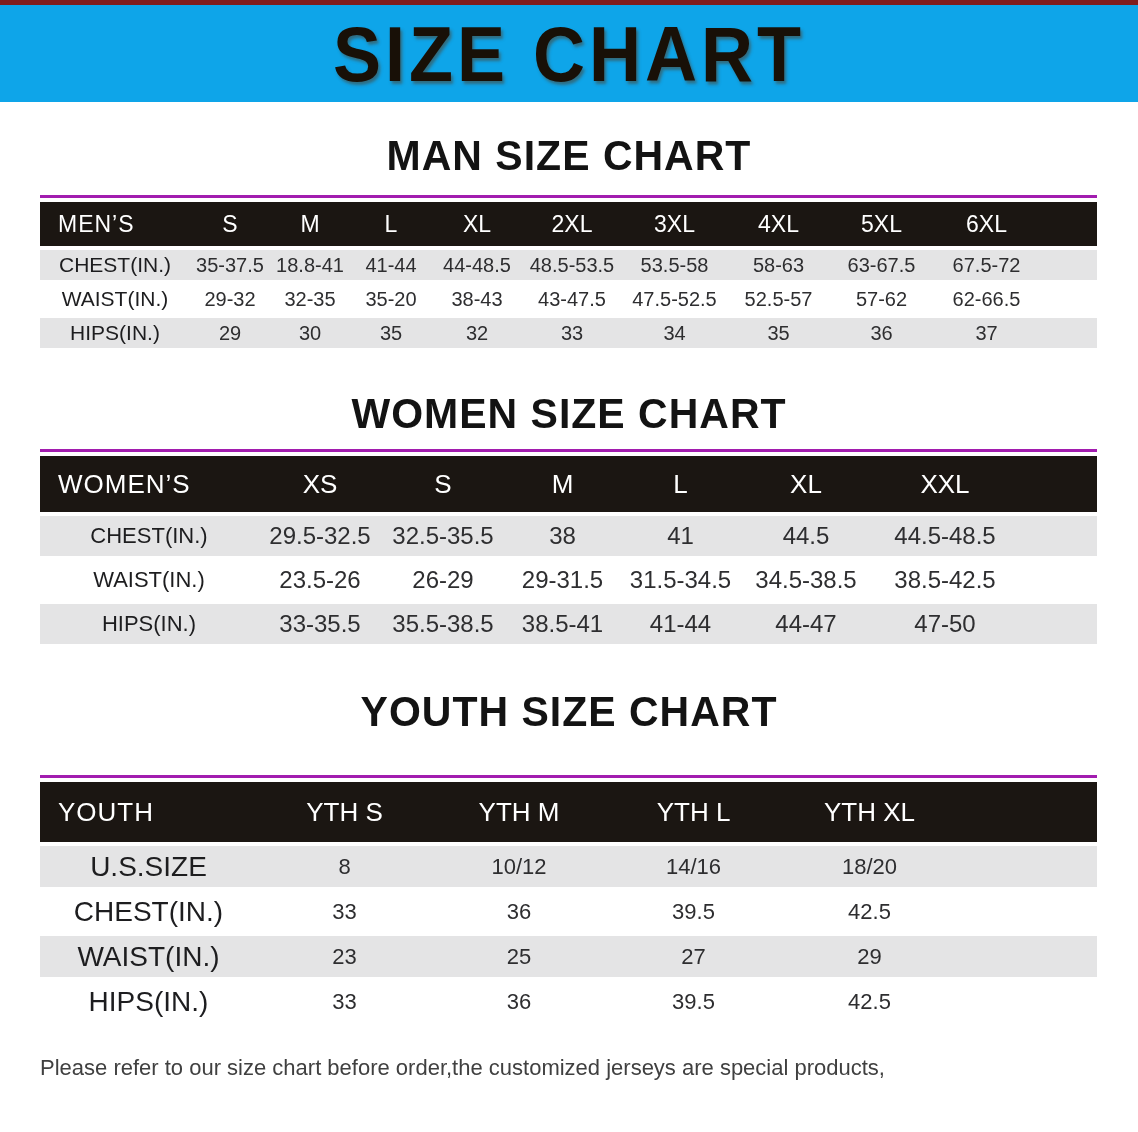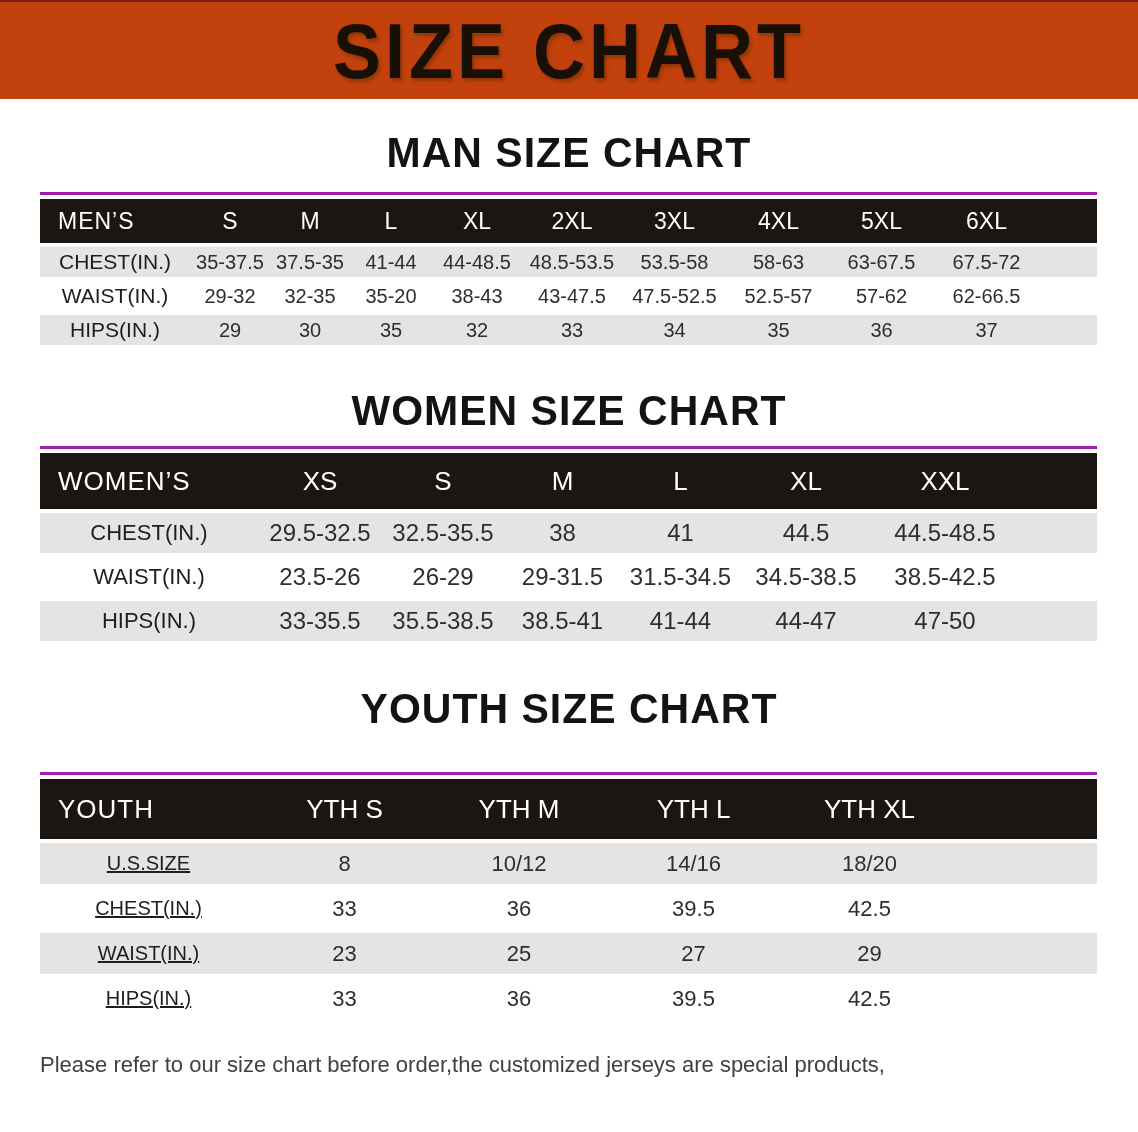--- a/index.html
+++ b/index.html
@@ -1,18 +1,18 @@
 <!DOCTYPE html>
 <html><head>
 <meta charset="utf-8">
 <style>
   html,body{margin:0;padding:0;background:#fff;font-family:"Liberation Sans",sans-serif;}
   .page{width:1138px;height:1132px;background:#fff;overflow:hidden;position:relative;}
 
-  .banner{height:97px;border-top:2px solid #7f1d1d;background:#c2410c;
+  .banner{height:97px;border-top:5px solid #7f1d1d;background:#0ea5e9;
           display:flex;align-items:center;justify-content:center;}
   .banner-title{font-size:72px;font-weight:900;letter-spacing:4px;color:#181007;
                 transform:scaleY(1.08);text-shadow:2px 3px 3px rgba(90,40,0,.45);}
 
   .section-heading{text-align:center;font-size:41px;font-weight:800;color:#131313;
                    letter-spacing:1px;margin:0;transform:scaleY(1.05);}
   #men-heading{margin-top:30px;}
   #women-heading{margin-top:38px;}
   #youth-heading{margin-top:40px;}
 
@@ -35,21 +35,21 @@
   .men td.rowlabel{font-size:21px;}
 
   .women tr.head th{height:56px;font-size:26px;}
   .women th.corner{font-size:31px;}
   .women td{height:40px;font-size:24px;}
   .women td.rowlabel{font-size:22px;}
 
   .youth tr.head th{height:60px;font-size:26px;}
   .youth th.corner{font-size:30px;}
   .youth td{height:41px;font-size:22px;}
-  .youth td.rowlabel{font-size:20px;text-decoration:underline;}
+  .youth td.rowlabel{font-size:28px;}
 
   .footer{margin:18px 0 0 40px;color:#404040;font-size:22px;line-height:47px;}
 </style>
 </head>
 <body>
 
 <div class="page">
 
   <div class="banner">
     <div class="banner-title">SIZE CHART</div>
@@ -81,21 +81,21 @@
         <th>2XL</th>
         <th>3XL</th>
         <th>4XL</th>
         <th>5XL</th>
         <th>6XL</th>
         <th></th>
       </tr>
       <tr class="shade">
         <td class="rowlabel">CHEST(IN.)</td>
         <td>35-37.5</td>
-        <td>37.5-35</td>
+        <td>18.8-41</td>
         <td>41-44</td>
         <td>44-48.5</td>
         <td>48.5-53.5</td>
         <td>53.5-58</td>
         <td>58-63</td>
         <td>63-67.5</td>
         <td>67.5-72</td>
         <td></td>
       </tr>
       <tr>

